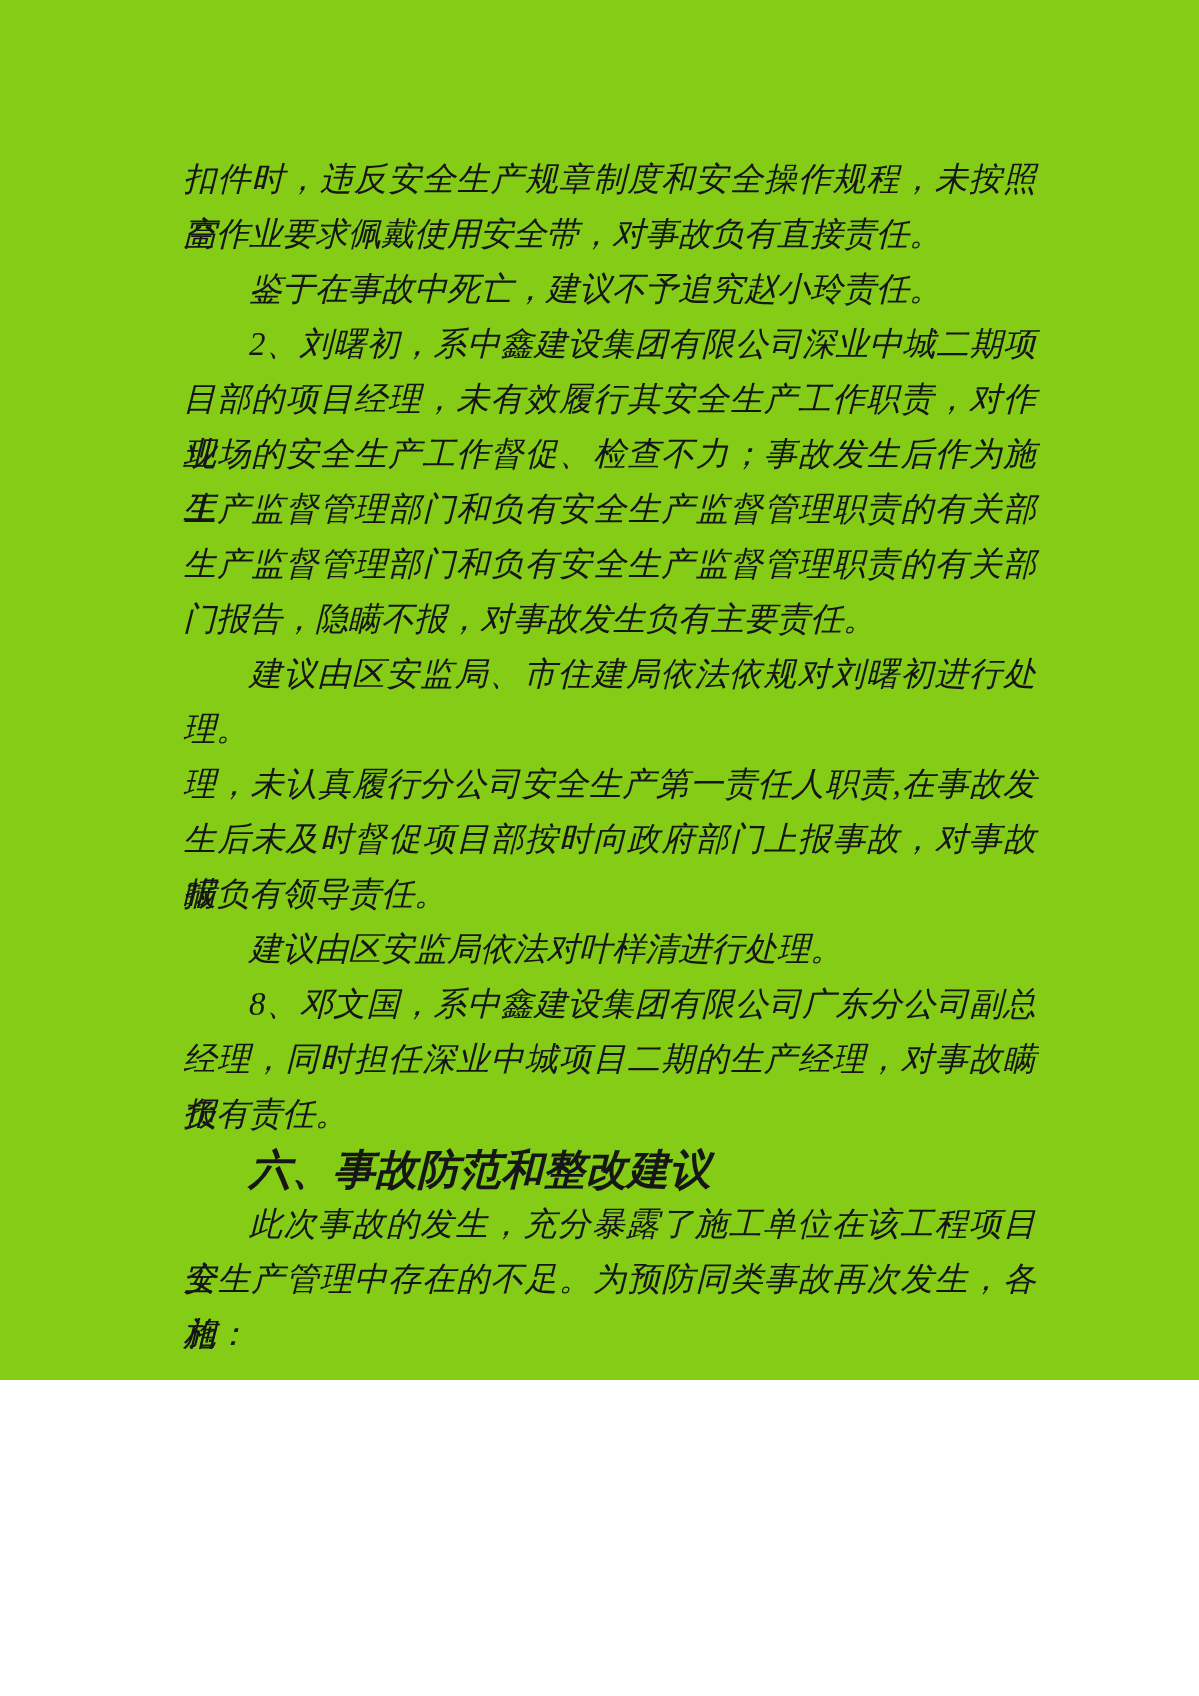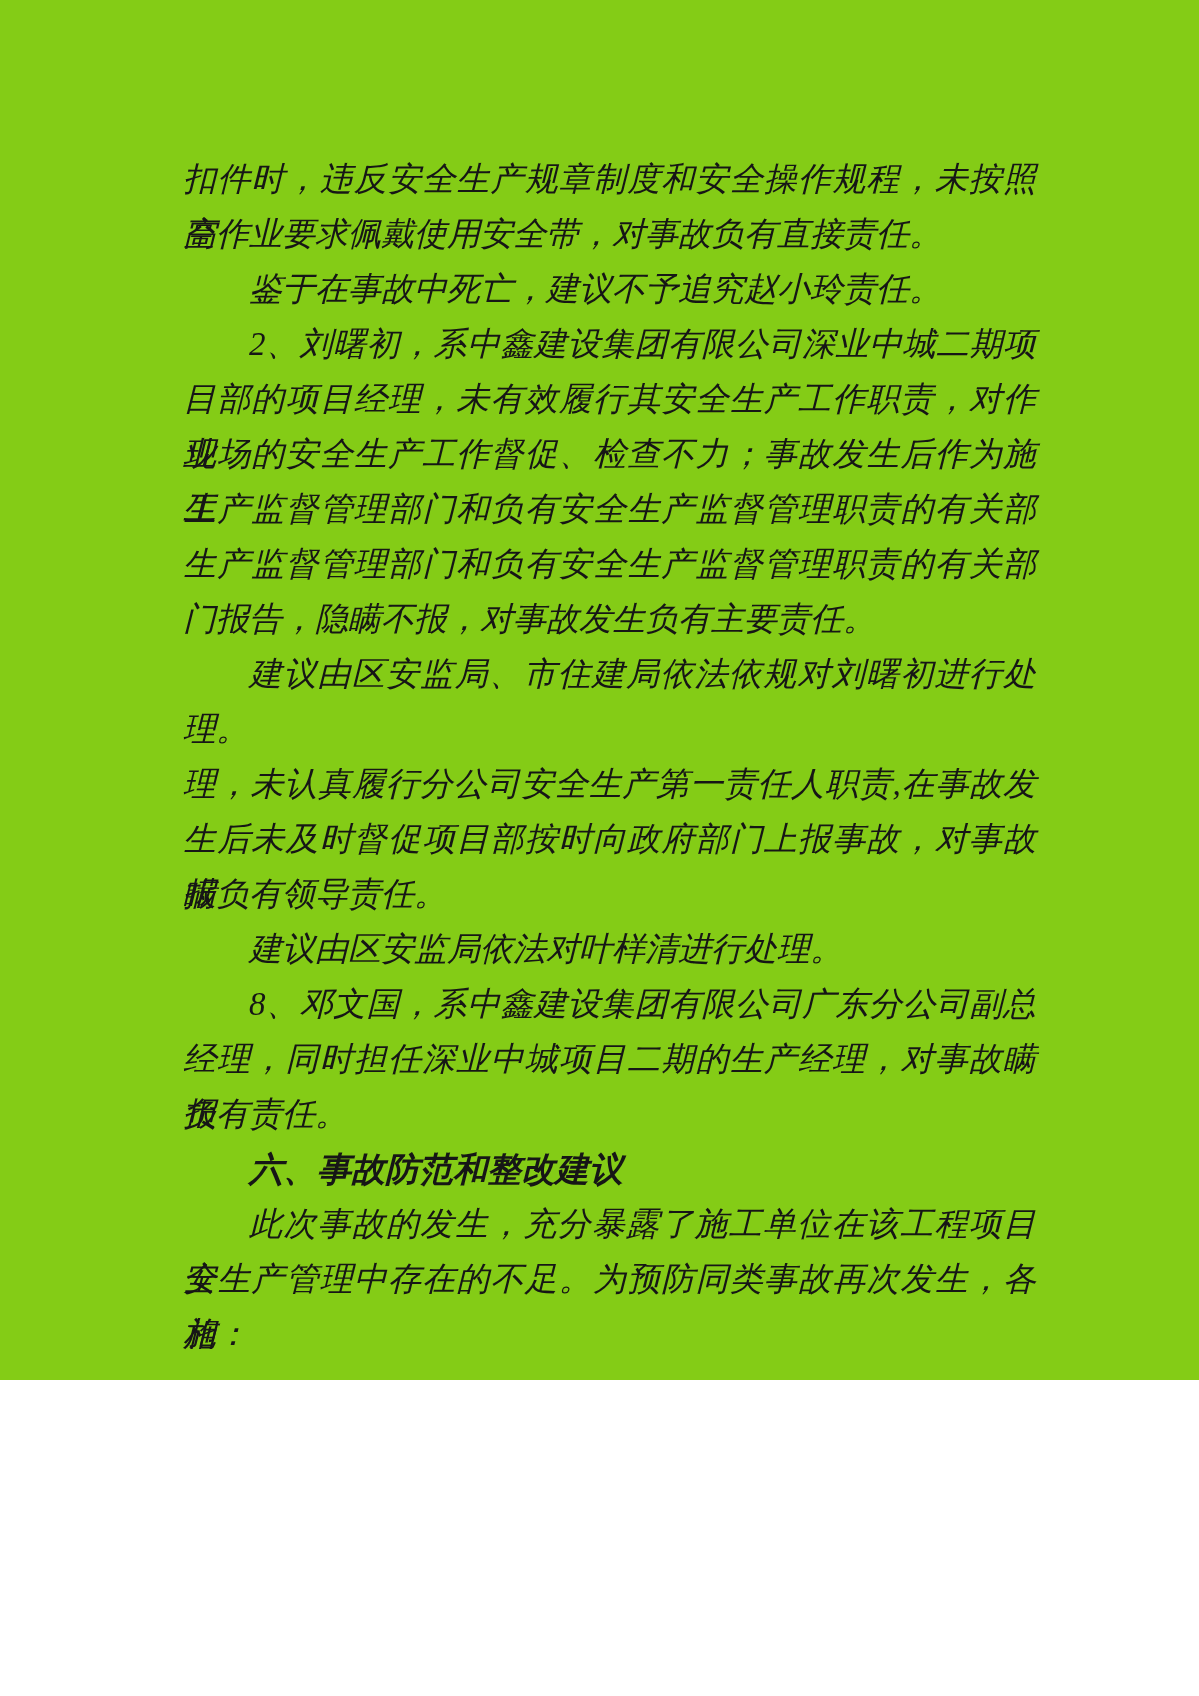--- a/index.html
+++ b/index.html
@@ -33,21 +33,21 @@
   .line.justify {
     text-align: justify;
     text-align-last: justify;
   }
   .line.indent {
     text-indent: 66px;
   }
   .line.heading {
     font-family: "Liberation Sans", "DejaVu Sans", sans-serif;
     font-weight: 700;
-    font-size: 34px;
+    font-size: 42px;
   }
   .footer {
     position: absolute;
     top: 1548px;
     left: 0;
     width: 100%;
     text-align: center;
     font-family: "Liberation Sans", "DejaVu Sans", sans-serif;
     font-size: 22px;
     line-height: 26px;

